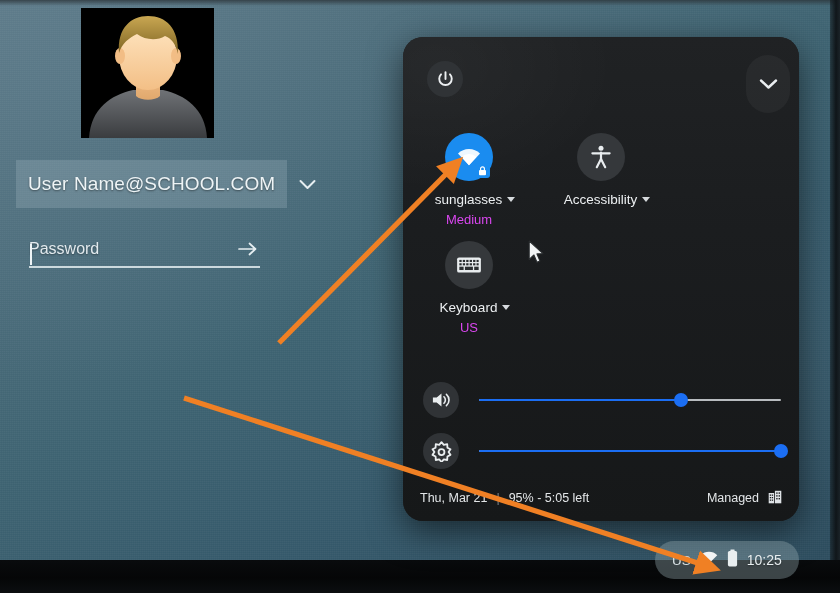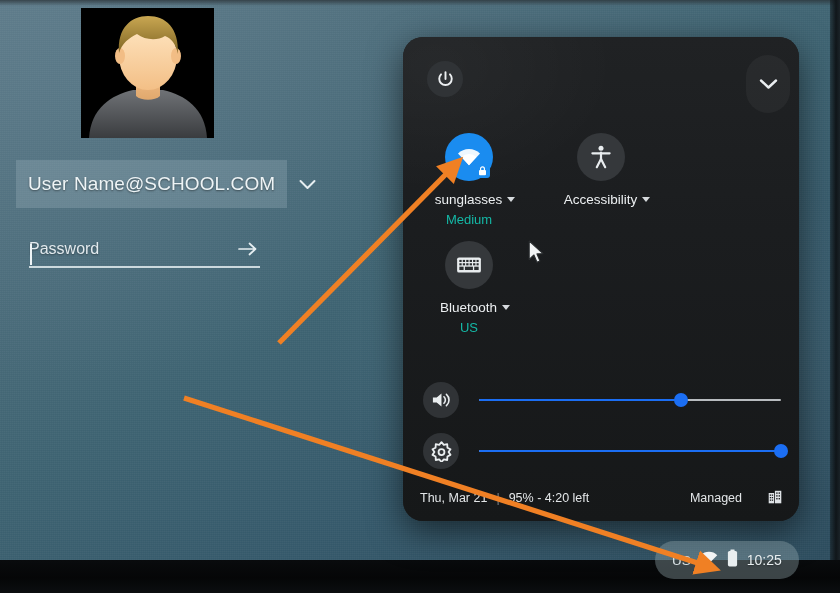--- a/index.html
+++ b/index.html
@@ -213,21 +213,21 @@
     color: #eceff1;
     font-size: 13.5px;
     display: flex;
     align-items: center;
     gap: 5px;
     white-space: nowrap;
     margin-left: 12px;
   }
   .tile-sub {
     margin-top: 5px;
-    color: #14b8a6;
+    color: #d946ef;
     font-size: 13px;
   }
   .caret-tri {
     width: 0; height: 0;
     border-left: 4.5px solid transparent;
     border-right: 4.5px solid transparent;
     border-top: 5px solid #d6dadd;
     display: inline-block;
   }
   .lock-badge {
@@ -305,21 +305,21 @@
     box-sizing: border-box;
     color: #e3e6e8;
     font-size: 12.5px;
   }
   .footer-left { display: flex; align-items: center; gap: 9px; }
   .footer-sep { color: #7d8387; }
   .footer-right {
     margin-left: auto;
     display: flex;
     align-items: center;
-    gap: 26px;
+    gap: 9px;
     cursor: pointer;
   }
 
   
   .tray {
     position: absolute;
     left: 655px; top: 541px;
     height: 38px;
     border-radius: 19px;
     background: rgba(150,170,175,0.38);
@@ -501,21 +501,21 @@
                     <rect x="14.7" y="8.6" width="2.5" height="2.3"></rect>
                   <rect x="18.4" y="8.6" width="2.5" height="2.3"></rect>
                     <rect x="22.1" y="8.6" width="2.3" height="2.3"></rect>
                   <rect x="3.6" y="12.3" width="4.6" height="3.6"></rect>
                   <rect x="9.6" y="12.3" width="8.6" height="3.6"></rect>
                   <rect x="19.6" y="12.3" width="4.8" height="3.6"></rect>
                 </g>
               </svg>
             </div>
             <div class="tile-label">
-              <span>Bluetooth</span>
+              <span>Keyboard</span>
               <span class="caret-tri"></span>
             </div>
             <div class="tile-sub">US</div>
           </div>
         </div>
 
       </div>
 
       <div class="slider-row volume">
         <div class="slider-icon">
@@ -543,21 +543,21 @@
           <div class="track-bg"></div>
           <div class="track-fill" style="width: 100%;"></div>
           <div class="track-thumb" style="left: 100%;"></div>
         </div>
       </div>
 
       <div class="qs-footer">
         <div class="footer-left">
           <span>Thu, Mar 21</span>
           <span class="footer-sep">|</span>
-          <span>95% - 4:20 left</span>
+          <span>95% - 5:05 left</span>
         </div>
         <div class="footer-right">
           <span>Managed</span>
           <span>
             <svg width="14" height="14" viewBox="0 0 14 14">
               <rect x="0.7" y="3.0" width="5.4" height="10.3" fill="#dfe3e6"></rect>
               <rect x="6.9" y="0.8" width="6.4" height="12.5" fill="#dfe3e6"></rect>
               <g fill="#1e2022">
                 <rect x="1.8" y="4.5" width="1.3" height="1.3"></rect>
                   <rect x="3.8" y="4.5" width="1.3" height="1.3"></rect>

